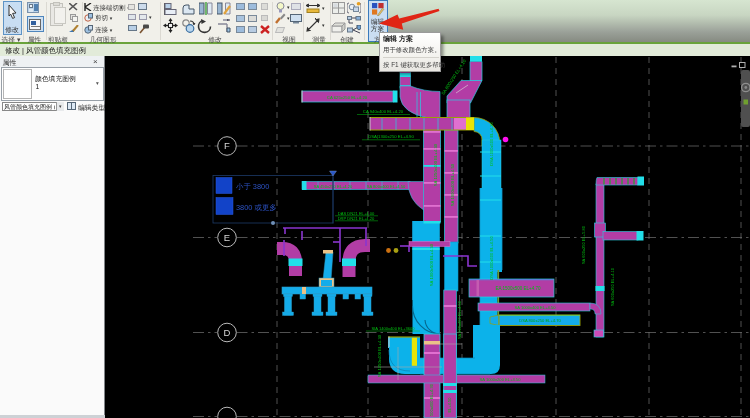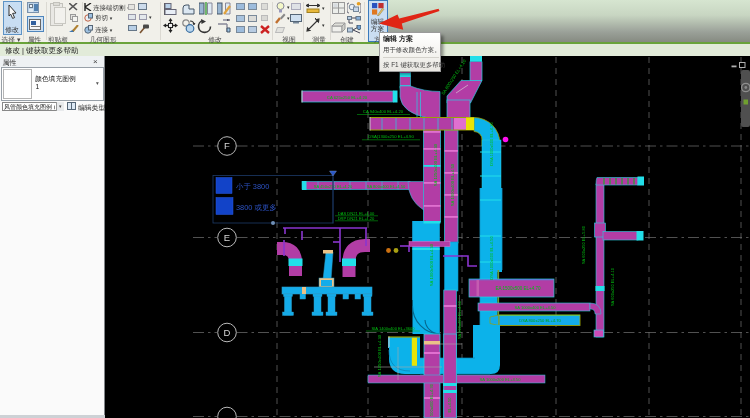--- a/index.html
+++ b/index.html
@@ -6,21 +6,21 @@
  font-family:"Liberation Sans",sans-serif;}
 #page{position:relative;width:750px;height:418px;background:#000;}
 .ab{position:absolute}
 </style></head><body>
 <div id="page">
 
 <div class="ab" style="left:0;top:0;width:750px;height:43px;background:#f1f0ea;"></div>
 <div class="ab" style="left:385px;top:0;width:365px;height:42.5px;background:linear-gradient(#d6e5d0,#c8d6c2 35%,#9aa098 75%,#84897f);"></div>
 <div class="ab" style="left:0;top:42px;width:750px;height:1.5px;background:#69a33a;"></div>
 <div class="ab" style="left:0;top:43.5px;width:750px;height:12.5px;background:#e2ebd9;"></div>
-<div class="ab" style="left:5px;top:45.5px;font-size:7.5px;color:#1d1d1d;">修改 | 键获取更多帮助</div>
+<div class="ab" style="left:5px;top:45.5px;font-size:7.5px;color:#1d1d1d;">修改 | 风管颜色填充图例</div>
 <div class="ab" style="left:22.5px;top:2px;width:1px;height:38px;background:#dbd9d2;"></div>
 <div class="ab" style="left:45.5px;top:2px;width:1px;height:38px;background:#dbd9d2;"></div>
 <div class="ab" style="left:81.5px;top:2px;width:1px;height:38px;background:#dbd9d2;"></div>
 <div class="ab" style="left:159.5px;top:2px;width:1px;height:38px;background:#dbd9d2;"></div>
 <div class="ab" style="left:271.5px;top:2px;width:1px;height:38px;background:#dbd9d2;"></div>
 <div class="ab" style="left:302.5px;top:2px;width:1px;height:38px;background:#dbd9d2;"></div>
 <div class="ab" style="left:329.5px;top:2px;width:1px;height:38px;background:#dbd9d2;"></div>
 <div class="ab" style="left:363.5px;top:2px;width:1px;height:38px;background:#dbd9d2;"></div>
 <div class="ab" style="left:-19px;top:35px;width:60px;height:8px;font-size:6.8px;color:#4a4a4a;text-align:center;">选择 ▾</div>
 <div class="ab" style="left:4.5px;top:35px;width:60px;height:8px;font-size:6.8px;color:#4a4a4a;text-align:center;">属性</div>

